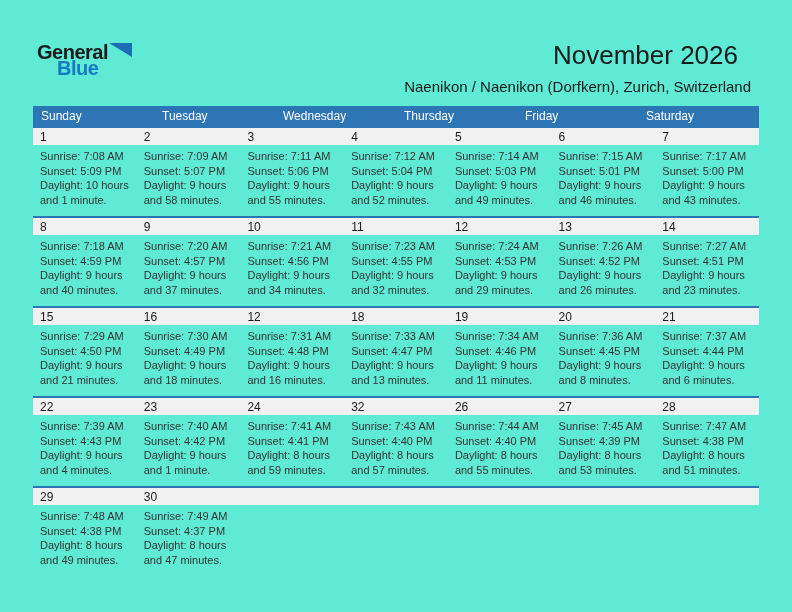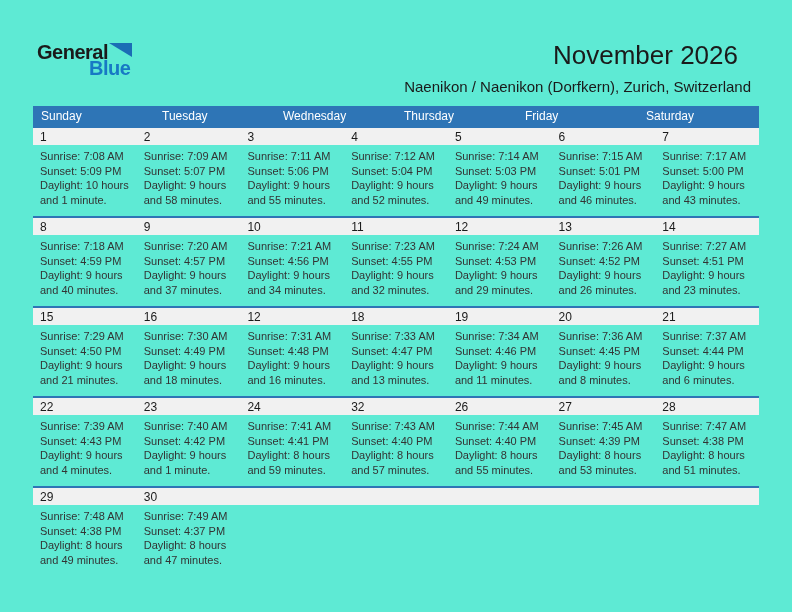--- a/index.html
+++ b/index.html
@@ -13,21 +13,21 @@
   }
   *{margin:0;padding:0;box-sizing:border-box;}
   html,body{background:#fff;}
   body{font-family:"Liberation Sans", sans-serif;}
   #page{position:relative;width:792px;height:612px;background:#5eead4;overflow:hidden;}
 
   .logo{position:absolute;left:37px;top:42px;line-height:1;}
   .logo-line1{display:flex;align-items:flex-start;}
   .logo-general{font-size:20px;font-weight:600;color:#1a1a1a;letter-spacing:-0.5px;line-height:1;}
   .logo-tri{margin-left:1px;margin-top:1px;display:block;}
-  .logo-blue{font-size:20px;font-weight:600;color:var(--logo-blue);letter-spacing:-0.5px;margin-top:-4px;margin-left:52px;line-height:1;}
+  .logo-blue{font-size:20px;font-weight:600;color:var(--logo-blue);letter-spacing:-0.5px;margin-top:-4px;margin-left:20px;line-height:1;}
 
   .page-title{position:absolute;top:40px;right:54px;font-size:26px;font-weight:400;color:var(--title-text);letter-spacing:0;}
   .page-subtitle{position:absolute;top:78px;right:41px;font-size:15px;font-weight:400;color:var(--title-text);}
 
   .calendar{position:absolute;top:106px;left:33px;width:726px;}
   .weekday-row{display:flex;background:var(--header-bg);height:20px;}
   .weekday-cell{flex:1 1 0;color:#ffffff;font-size:12px;line-height:20px;padding-left:8px;font-weight:400;overflow:hidden;white-space:nowrap;}
 
   .week-row{display:flex;border-top:2px solid var(--week-line);height:90px;}
   .day-cell{flex:1 1 0;display:flex;flex-direction:column;overflow:hidden;}

